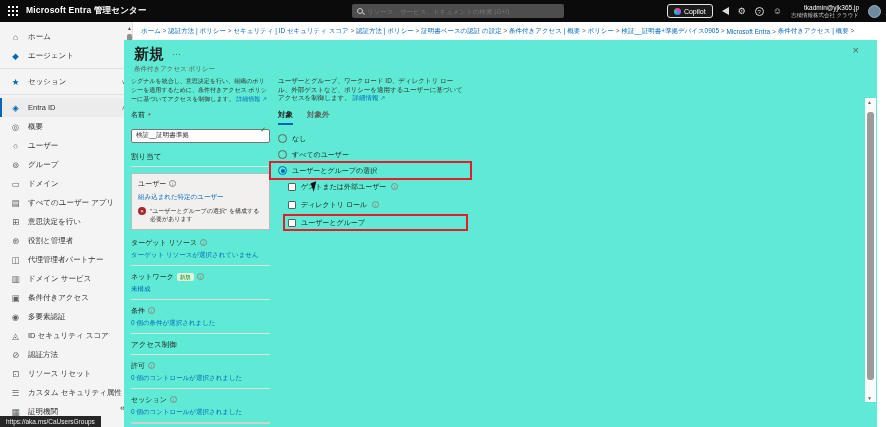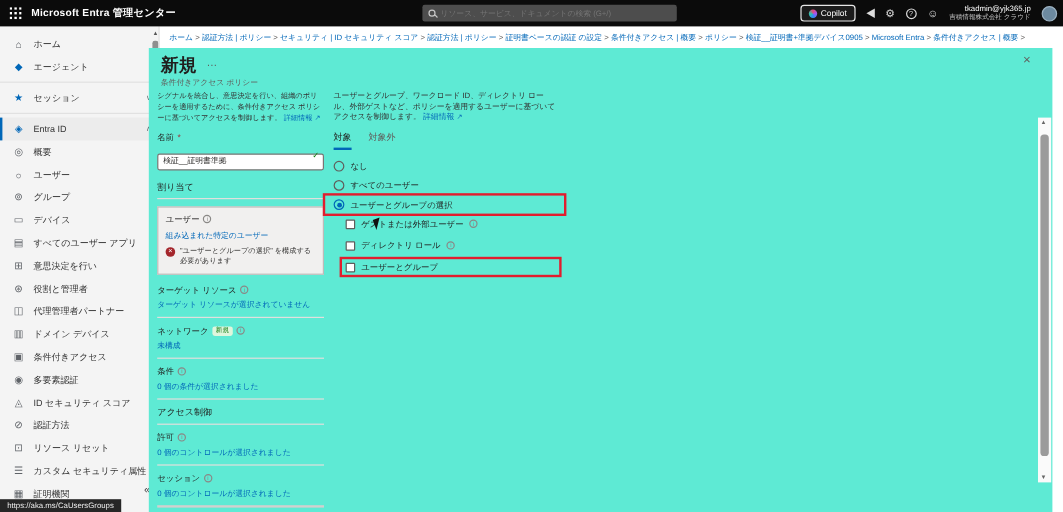--- a/index.html
+++ b/index.html
@@ -79,21 +79,21 @@
   .fieldblock { margin-bottom:2px; }
   .usercard { background:#f1f0ef; border:1px solid #bdbbb9; padding:5px 6px 6px 6px; margin-bottom:8px; }
   .usercard .lbl { margin-bottom:4px; }
   .usercard .linkrow { margin-bottom:5px; }
   .errrow { display:flex; gap:4px; font-size:6px; line-height:8px; color:#323130; }
   .erricon { width:8px; height:8px; flex:0 0 auto; background:#a4262c; border-radius:50%; color:#fff;
     font-size:6px; line-height:8px; text-align:center; }
   .erricon::after { content:"\00d7"; }
   .badge { background:#dff6dd; color:#107c10; font-size:5.5px; padding:0 3px; border-radius:2px; line-height:8px; }
   
-  .tabs { display:flex; gap:14px; margin-bottom:9px; }
+  .tabs { display:flex; gap:14px; margin-bottom:9px;font-weight:bold; }
   .tab { font-size:7.5px; color:#605e5c; padding-bottom:3px; cursor:pointer; }
   .tab.sel { color:#201f1e; border-bottom:2px solid #0067b8; }
   .optrow { display:flex; align-items:center; gap:5px; font-size:7px; margin-bottom:6px; position:relative; }
   .radio { width:9px; height:9px; border:1px solid #605e5c; border-radius:50%; flex:0 0 auto; position:relative; }
   .radio.sel { border-color:#0067b8; }
   .radio.sel::after { content:""; position:absolute; left:1.5px; top:1.5px; right:1.5px; bottom:1.5px;
     border-radius:50%; background:#0067b8; }
   .cbrow { margin-left:10px; margin-bottom:8px; }
   .cb { width:8px; height:8px; border:1px solid #605e5c; border-radius:1px; background:#fff; flex:0 0 auto; }
   .annot { position:absolute; border:2px solid #e11d2e; pointer-events:none; }
@@ -192,41 +192,41 @@
   <div class="sb-item">
     <span class="icn">○</span>
     <span>ユーザー</span>
   </div>
   <div class="sb-item">
     <span class="icn">⊚</span>
     <span>グループ</span>
   </div>
   <div class="sb-item">
     <span class="icn">▭</span>
-    <span>デバイス</span>
+    <span>ドメイン</span>
   </div>
   <div class="sb-item">
     <span class="icn">▤</span>
     <span>すべてのユーザー アプリ</span>
   </div>
   <div class="sb-item">
     <span class="icn">⊞</span>
     <span>意思決定を行い</span>
   </div>
   <div class="sb-item">
     <span class="icn">⊛</span>
     <span>役割と管理者</span>
   </div>
   <div class="sb-item">
     <span class="icn">◫</span>
     <span>代理管理者パートナー</span>
   </div>
   <div class="sb-item">
     <span class="icn">▥</span>
-    <span>ドメイン デバイス</span>
+    <span>ドメイン サービス</span>
   </div>
   <div class="sb-item">
     <span class="icn">▣</span>
     <span>条件付きアクセス</span>
   </div>
   <div class="sb-item">
     <span class="icn">◉</span>
     <span>多要素認証</span>
   </div>
   <div class="sb-item">

